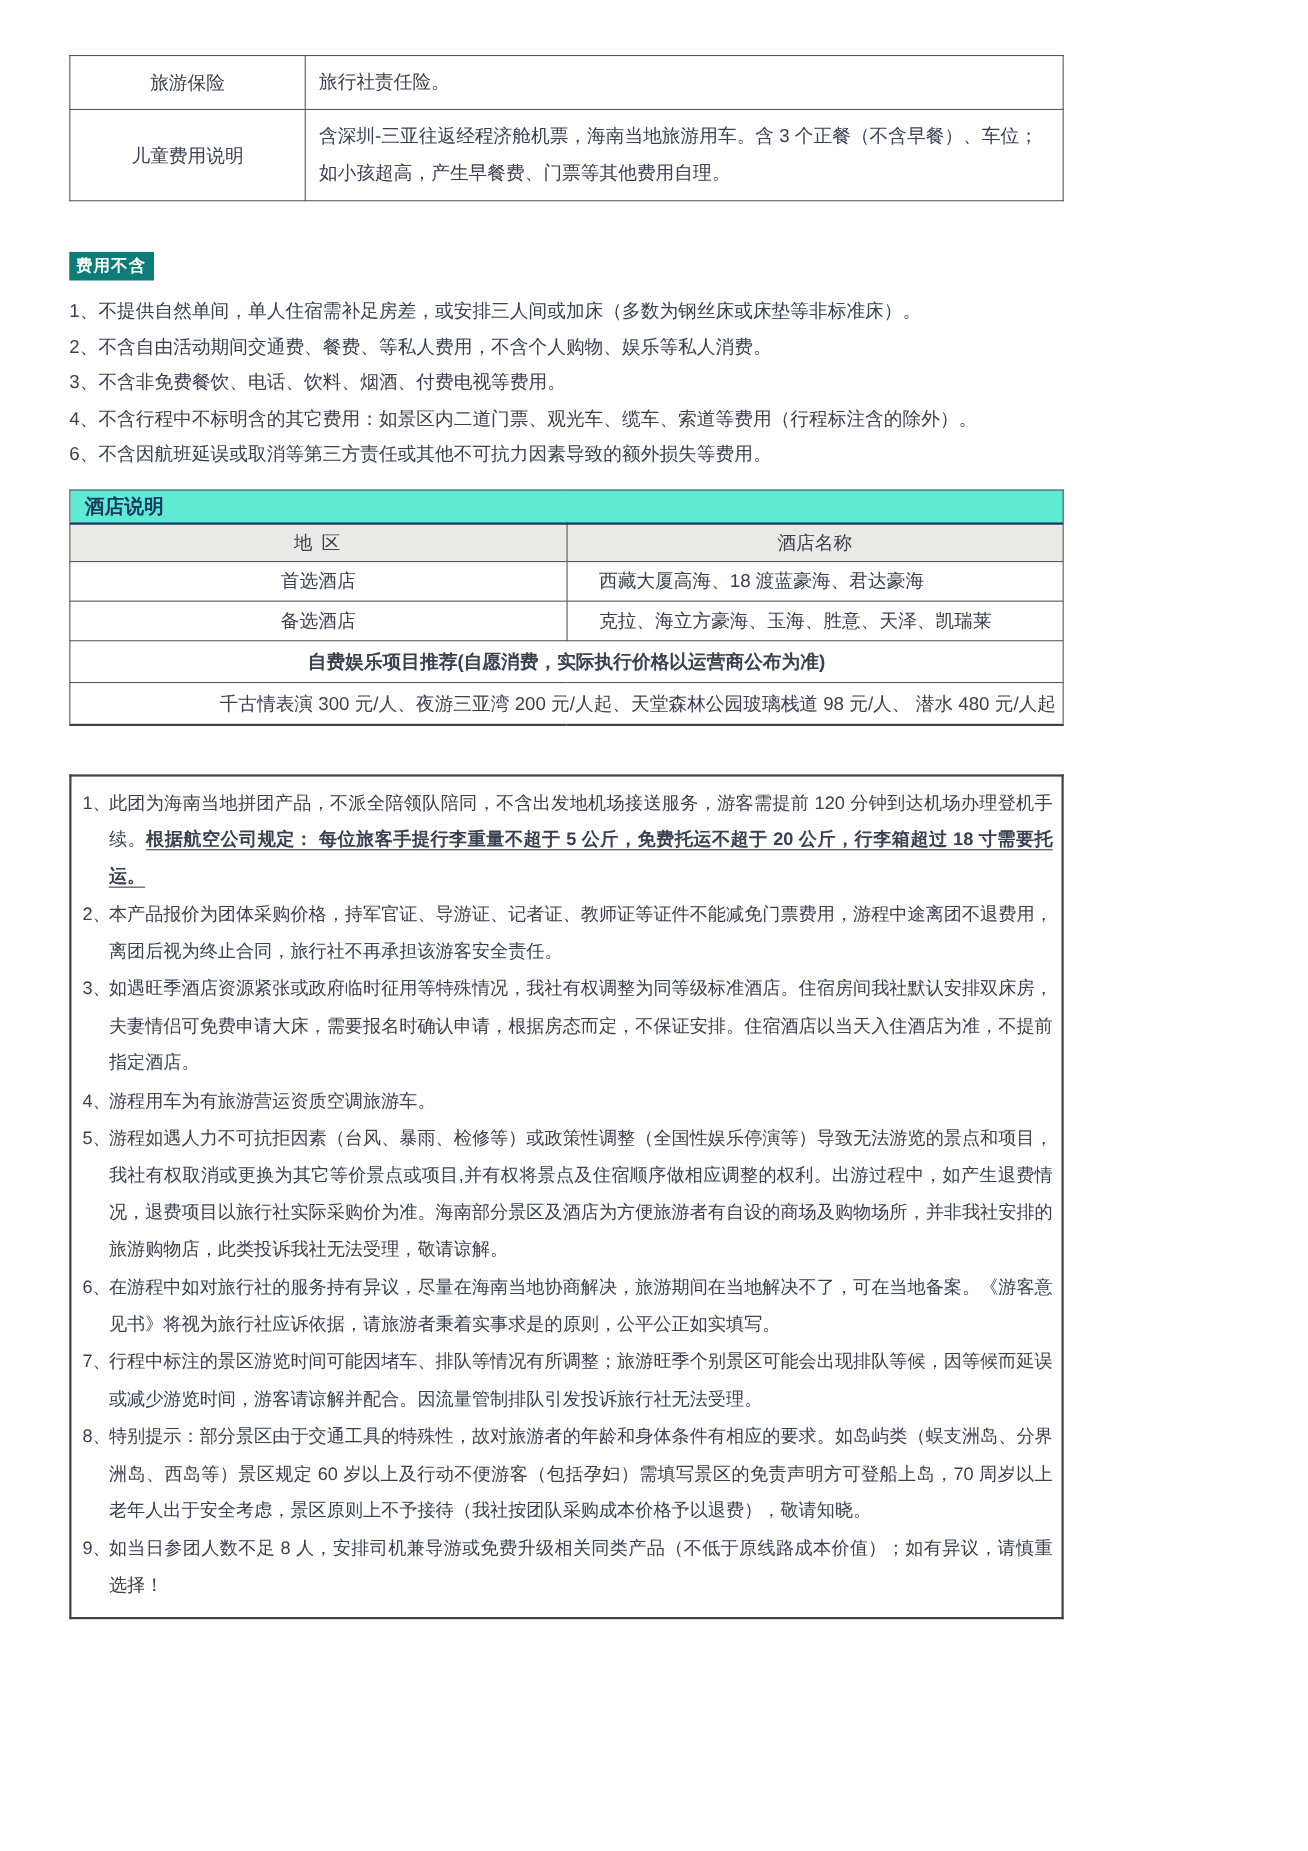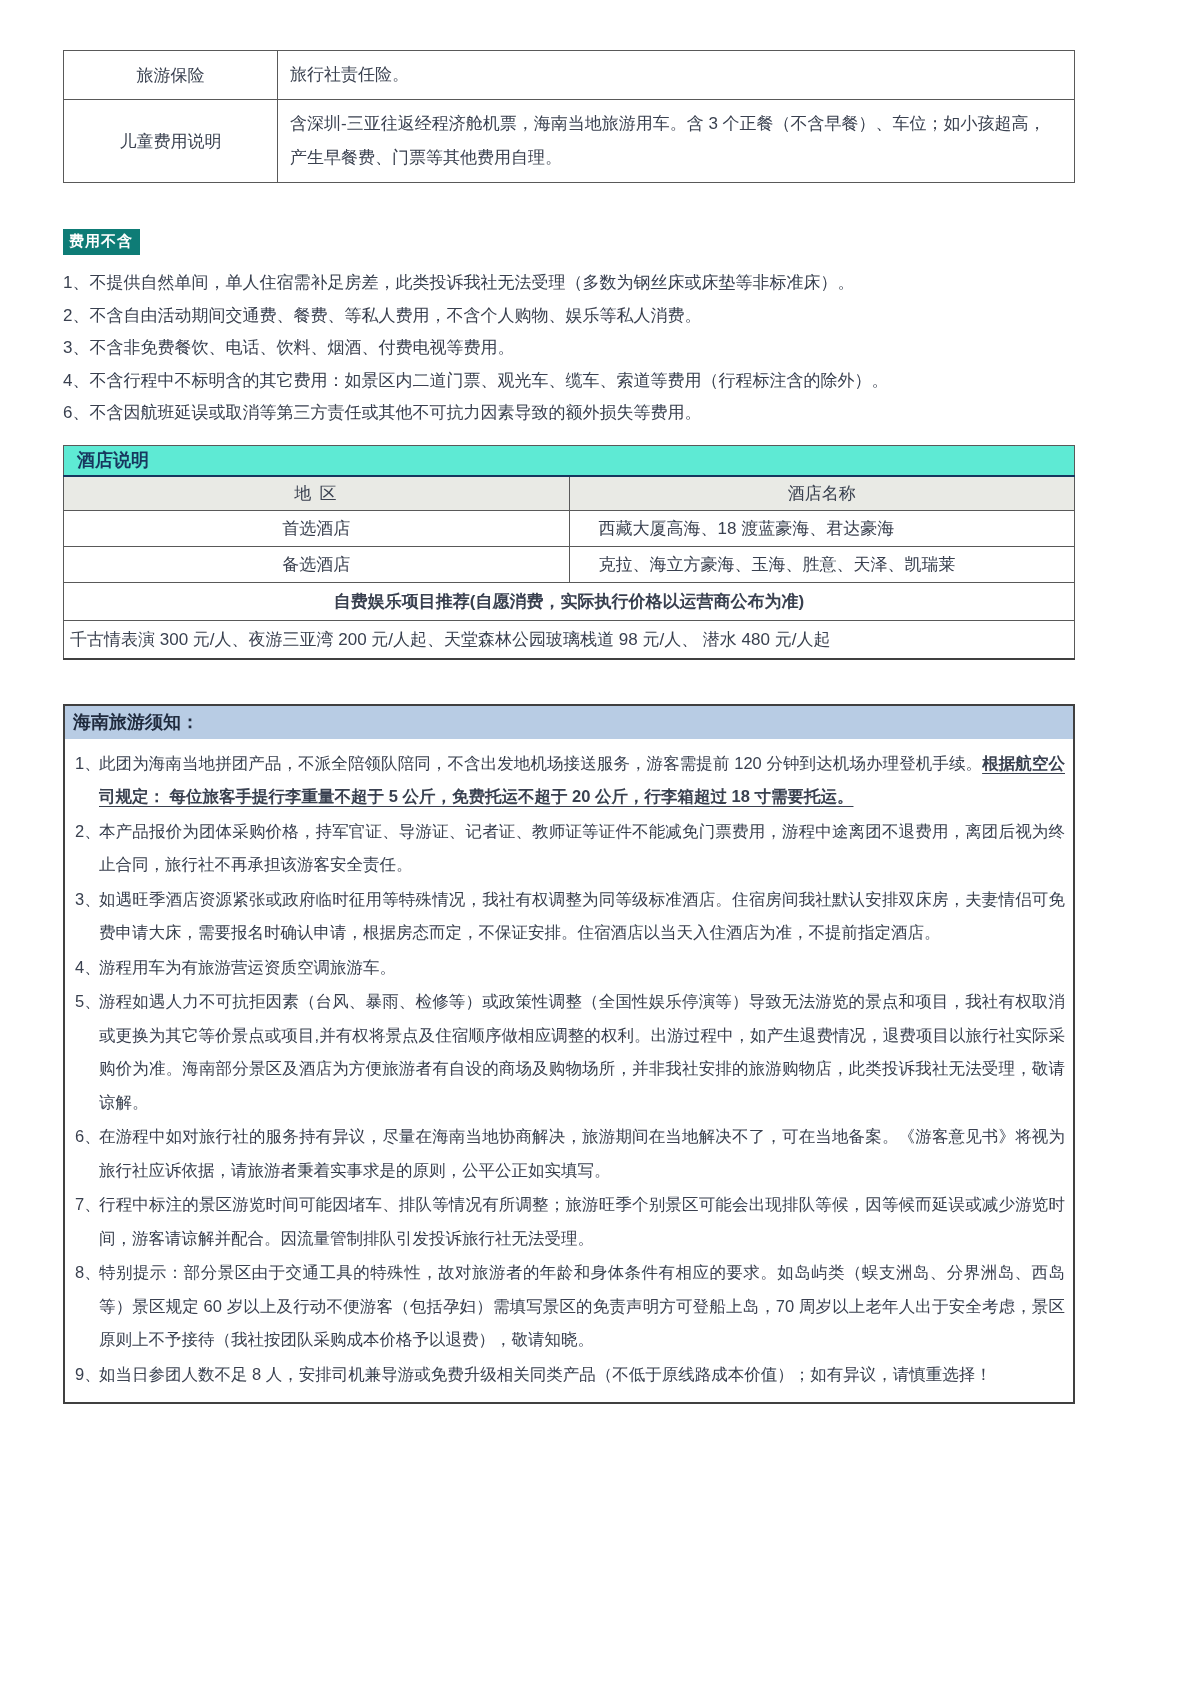--- a/index.html
+++ b/index.html
@@ -2,21 +2,21 @@
 <html><head>
 <meta charset="utf-8">
 <style>
   html,body{margin:0;padding:0;}
   body{
     width:1189px;height:1683px;background:#ffffff;position:relative;
     font-family:"Liberation Sans","DejaVu Sans",sans-serif;
     color:#39404f;
     -webkit-font-smoothing:antialiased;
   }
-  .page{position:absolute;left:63px;top:50px;width:1012px;}
+  .page{position:absolute;left:63px;top:50px;width:904px;}
 
   
   table{border-collapse:collapse;width:100%;table-layout:fixed;}
   .top-table{border:1px solid #595959;}
   .top-table td{border:1px solid #595959;font-size:17px;vertical-align:middle;}
   .top-table .label-cell{width:205px;text-align:center;padding:8px 4px;}
   .top-table .value-cell{padding:7px 12px;line-height:34px;}
 
   
   .fee-section{margin-top:46px;}
@@ -40,21 +40,21 @@
   .hotel-table .hdr-row td{background:#e9eae5;padding:5px 6px;}
   .hotel-table .hdr-row .area-h{text-align:center;letter-spacing:2px;}
   .hotel-table .hdr-row .name-h{text-align:center;}
   .hotel-table .data-row td{padding:6px 6px;}
   .hotel-table .data-row .area-c{text-align:center;}
   .hotel-table .data-row .name-c{padding-left:29px;}
   .hotel-table .merged-row td{
     text-align:center;font-weight:bold;padding:7px 6px;
   }
   .hotel-table .price-row td{
-    text-align:left;padding:7px 6px;border-bottom:2px solid #404040;
+    text-align:right;padding:7px 6px;border-bottom:2px solid #404040;
   }
 
   
   .notice-table{margin-top:44px;border:2px solid #404040;}
   .notice-table td{font-size:16.5px;}
   .notice-bar-cell{
     background:#b8cce4;padding:4px 10px 5px 8px;
   }
   .notice-bar-cell .bar-title{font-size:18px;font-weight:bold;color:#1f2a3d;}
   .notice-body-cell{padding:8px 8px 10px 8px;}
@@ -81,21 +81,21 @@
       <tr>
         <td class="label-cell">儿童费用说明</td>
         <td class="value-cell">含深圳-三亚往返经程济舱机票，海南当地旅游用车。含 3 个正餐（不含早餐）、车位；如小孩超高，产生早餐费、门票等其他费用自理。</td>
       </tr>
     </tbody>
   </table>
 
   <div class="fee-section">
     <div class="teal-heading">费用不含</div>
     <ol class="fee-list">
-      <li class="fee-item"><span class="num">1、</span><span>不提供自然单间，单人住宿需补足房差，此类投诉我社无法受理（多数为钢丝床或床垫等非标准床）。</span></li>
+      <li class="fee-item"><span class="num">1、</span><span>不提供自然单间，单人住宿需补足房差，或安排三人间或加床（多数为钢丝床或床垫等非标准床）。</span></li>
       <li class="fee-item"><span class="num">2、</span><span>不含自由活动期间交通费、餐费、等私人费用，不含个人购物、娱乐等私人消费。</span></li>
       <li class="fee-item"><span class="num">3、</span><span>不含非免费餐饮、电话、饮料、烟酒、付费电视等费用。</span></li>
       <li class="fee-item"><span class="num">4、</span><span>不含行程中不标明含的其它费用：如景区内二道门票、观光车、缆车、索道等费用（行程标注含的除外）。</span></li>
       <li class="fee-item"><span class="num">6、</span><span>不含因航班延误或取消等第三方责任或其他不可抗力因素导致的额外损失等费用。</span></li>
     </ol>
   </div>
 
   <table class="hotel-table">
     <tbody>
       <tr>
@@ -120,25 +120,20 @@
       </tr>
       <tr class="price-row">
         <td colspan="2">千古情表演 300 元/人、夜游三亚湾 200 元/人起、天堂森林公园玻璃栈道 98 元/人、 潜水 480 元/人起</td>
       </tr>
     </tbody>
   </table>
 
   <table class="notice-table">
     <tbody>
       <tr>
-        <td class="notice-bar-cell">
-          <span class="bar-title">海南旅游须知：</span>
-        </td>
-      </tr>
-      <tr>
         <td class="notice-body-cell">
           <div class="notice-item">
             <span class="num">1、</span><span>此团为海南当地拼团产品，不派全陪领队陪同，不含出发地机场接送服务，游客需提前 120 分钟到达机场办理登机手续。</span><span class="bold-underline">根据航空公司规定： 每位旅客手提行李重量不超于 5 公斤，免费托运不超于 20 公斤，行李箱超过 18 寸需要托运。</span>
           </div>
           <div class="notice-item">
             <span class="num">2、</span><span>本产品报价为团体采购价格，持军官证、导游证、记者证、教师证等证件不能减免门票费用，游程中途离团不退费用，离团后视为终止合同，旅行社不再承担该游客安全责任。</span>
           </div>
           <div class="notice-item">
             <span class="num">3、</span><span>如遇旺季酒店资源紧张或政府临时征用等特殊情况，我社有权调整为同等级标准酒店。住宿房间我社默认安排双床房，夫妻情侣可免费申请大床，需要报名时确认申请，根据房态而定，不保证安排。住宿酒店以当天入住酒店为准，不提前指定酒店。</span>
           </div>

